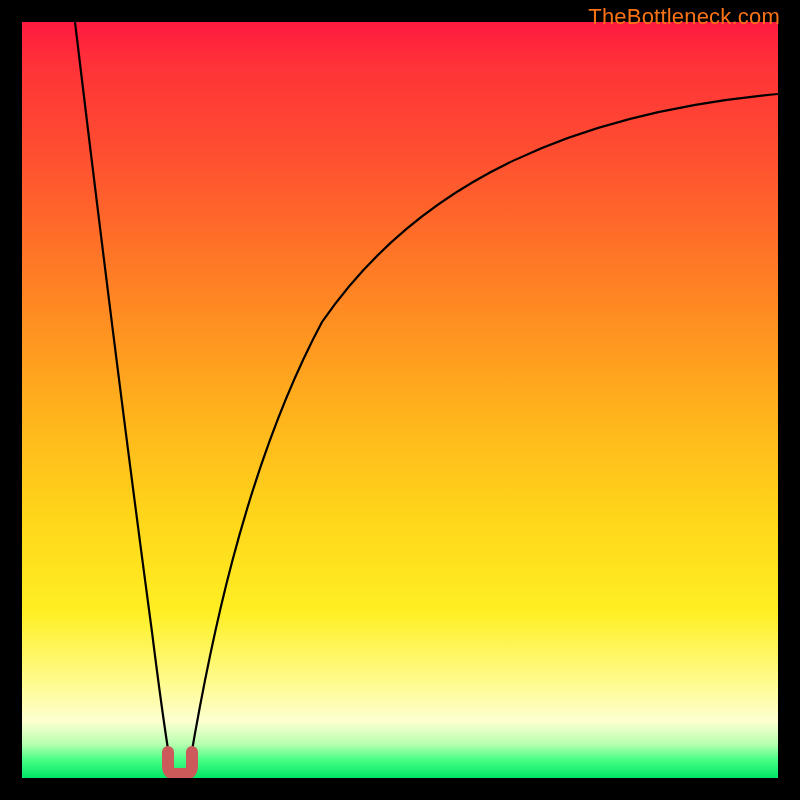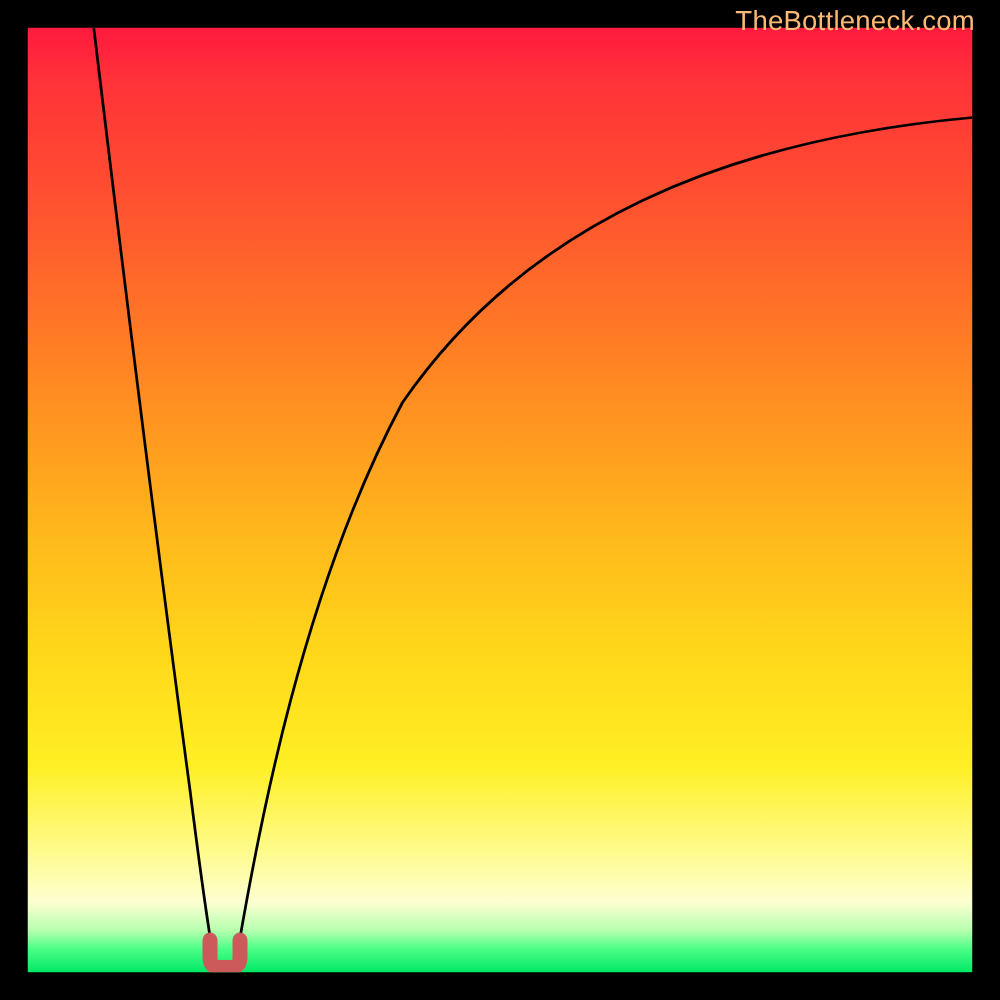--- a/index.html
+++ b/index.html
@@ -42,21 +42,21 @@
       #fdffd1 92.5%,
       #b8ffb0 95.5%,
       #4cff86 97.5%,
       #00e765 100%
     );
   }
   .watermark {
     position: absolute;
     top: 4px;
     right: 20px;
-    color: #fdba74;
+    color: #f97316;
     font-size: 22px;
     letter-spacing: 0.2px;
     user-select: none;
   }
   svg.curve {
     position: absolute;
     inset: 0;
   }
 </style>
 </head>

